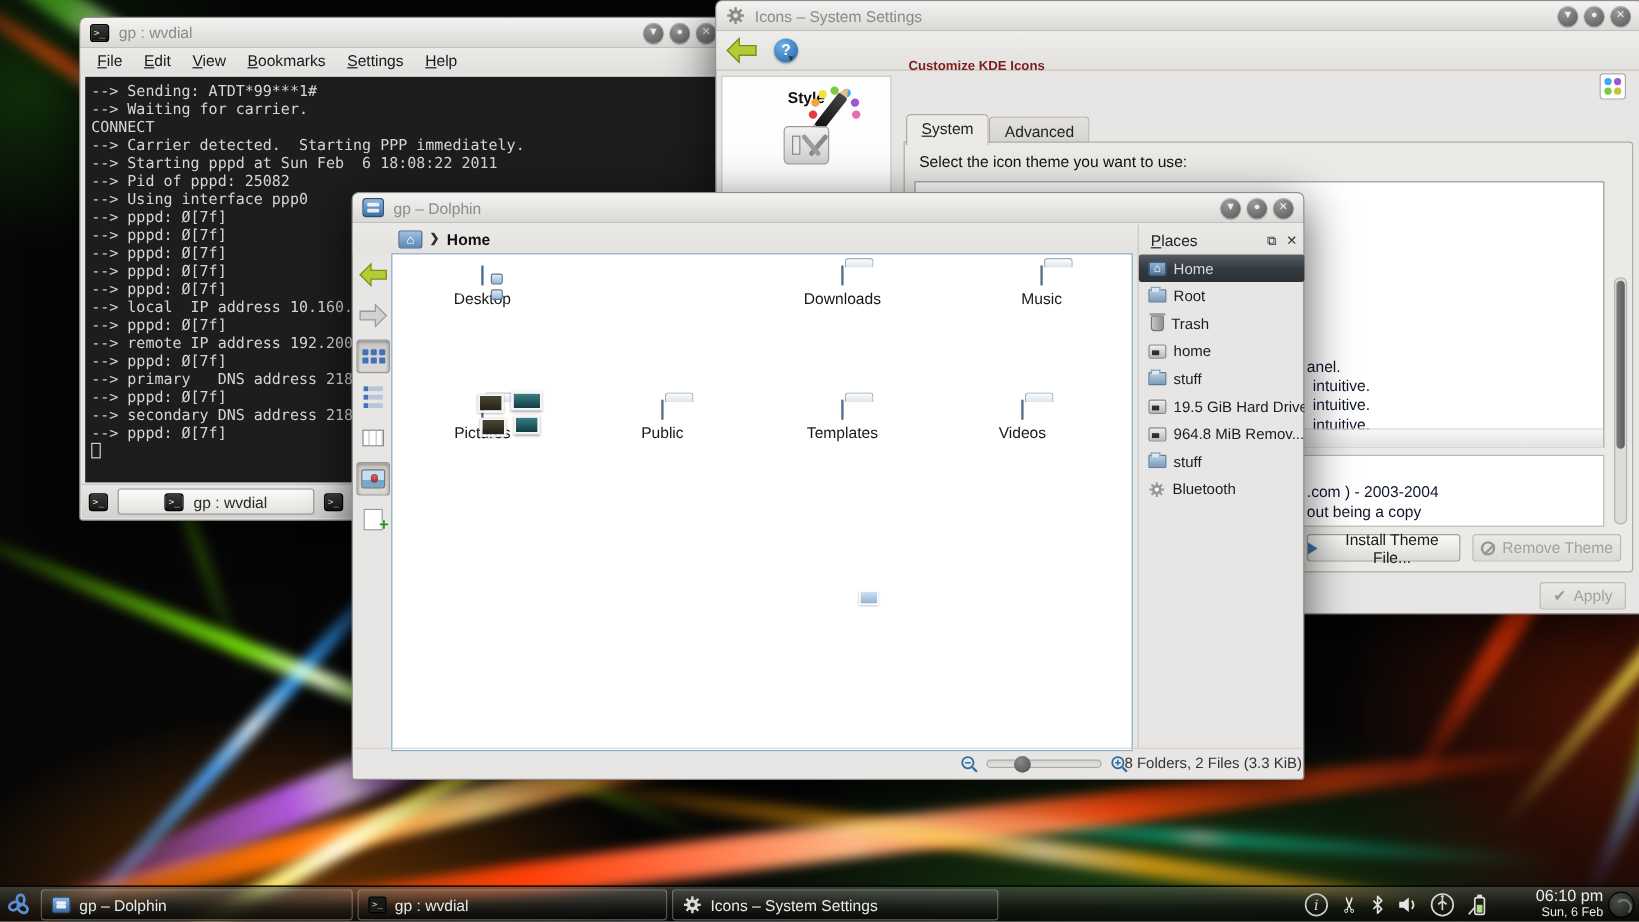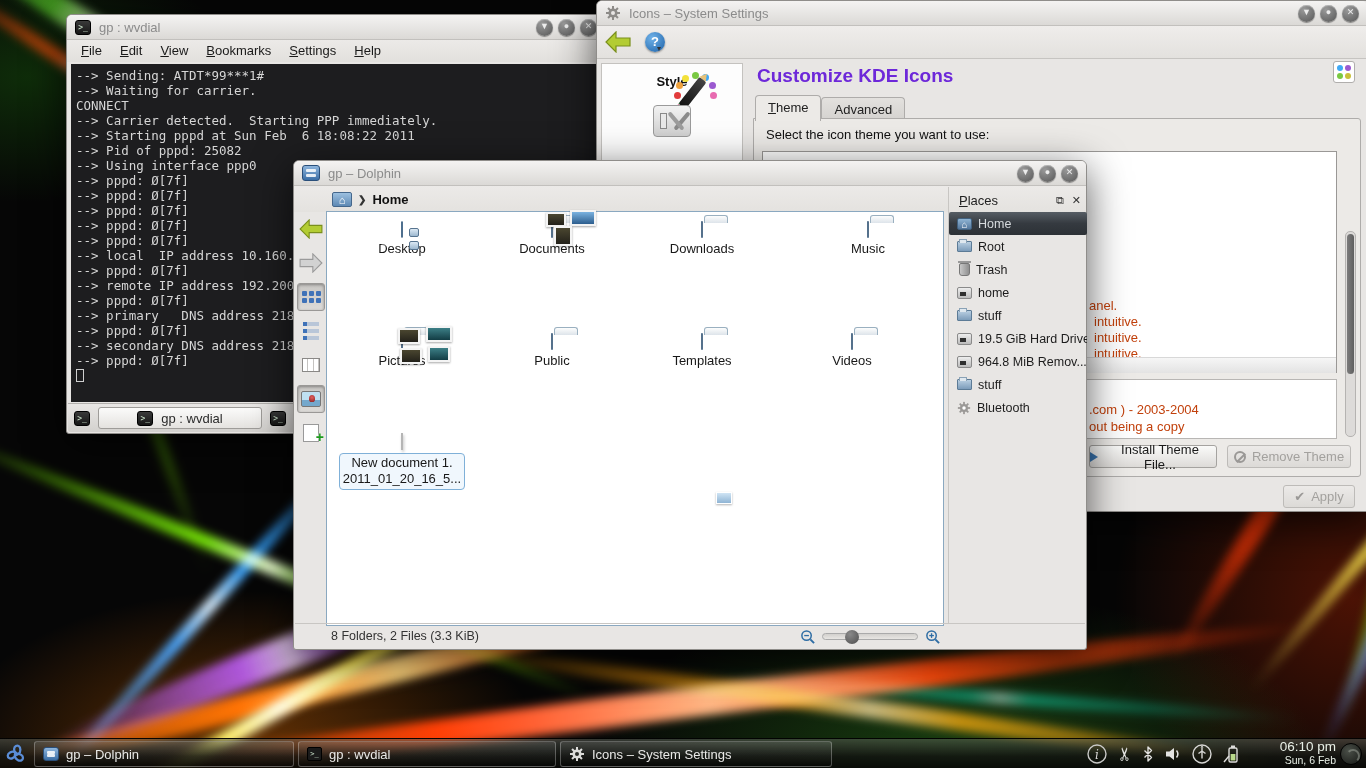--- a/index.html
+++ b/index.html
@@ -101,35 +101,35 @@
                    background:#e77fb0; border-radius:0 0 2px 2px; }
   .style-label { font-weight:bold; font-size:13px; color:#111; margin-top:4px; }
   .hw-icon { position:relative; margin:16px auto 0; width:38px; height:32px;
              background:linear-gradient(#f2f2f2,#cfcfcf); border:1px solid #9a9a9a; border-radius:4px; }
   .hw-icon i { position:absolute; left:6px; top:7px; width:7px; height:16px; background:#e8e8e8;
                border:1px solid #888; }
   .hw-icon b { position:absolute; right:6px; top:4px; width:4px; height:22px; background:#8a8a8a;
                transform:rotate(40deg); border-radius:2px; }
   .hw-icon s { position:absolute; right:12px; top:4px; width:4px; height:22px; background:#9c9c9c;
                transform:rotate(-40deg); border-radius:2px; }
-  #syss .heading { position:absolute; left:160px; top:64px; font-weight:bold; font-size:19px; color:#6d28d9; }
+  #syss .heading { position:absolute; left:160px; top:48px; font-weight:bold; font-size:11px; color:#7f1d1d; }
   .grid-ico { position:absolute; right:12px; top:60px; width:22px; height:22px; background:#fff;
               border:1px solid #b0aeac; border-radius:3px; display:grid; grid-template-columns:1fr 1fr; padding:3px; gap:2px; }
   .grid-ico i { border-radius:50%; }
   #syss .tabs { position:absolute; left:158px; top:94px; display:flex; align-items:flex-end; }
   .tab { font-size:13px; padding:4px 12px; border:1px solid #aeacaa; border-bottom:none;
          border-radius:4px 4px 0 0; background:linear-gradient(#e3e1de,#d4d2cf); color:#222; }
   .tab.active { background:#eceae7; padding-bottom:6px; position:relative; z-index:2; }
   .tab.active::first-letter { text-decoration:underline; }
   #syss .panel { position:absolute; left:156px; top:117px; right:6px; bottom:34px;
                  border:1px solid #aeacaa; background:#eceae7; border-radius:0 3px 3px 3px; }
   #syss .select-text { position:absolute; left:169px; top:126px; font-size:13px; color:#111; }
   .theme-list { position:absolute; left:165px; top:150px; width:575px; height:222px;
                 background:#fff; border:1px solid #9a9896; }
-  .frag { position:absolute; font-size:13px; color:#c2410c; white-space:nowrap; }
+  .frag { position:absolute; font-size:13px; color:#0f172a; white-space:nowrap; }
   .sel-row { position:absolute; left:166px; top:356px; width:573px; height:16px;
              background:linear-gradient(#f6f6f6,#e3e3e3); border-top:1px solid #d8d8d8; }
   .theme-detail { position:absolute; left:165px; top:378px; width:575px; height:60px;
                   background:#fff; border:1px solid #b8b6b4; }
   .vscroll { position:absolute; left:748px; top:230px; width:11px; height:206px;
              background:#dddbd9; border:1px solid #b5b3b1; border-radius:5px; }
   .vscroll i { position:absolute; left:1px; right:1px; top:2px; height:140px; background:linear-gradient(90deg,#7c7c7c,#5f5f5f);
                border-radius:4px; }
   .btn { display:flex; align-items:center; gap:6px; justify-content:center; font-size:13px;
          background:linear-gradient(#fafaf9,#dddbd8); border:1px solid #a5a3a0; border-radius:3px; color:#1a1a1a; }
@@ -226,21 +226,21 @@
              border-radius:2px; color:#fff; font-size:10px; line-height:11px; text-align:center; flex:0 0 auto; }
   .pi-trash { width:11px; height:13px; background:linear-gradient(90deg,#c8c8c8,#8f8f8f); border:1px solid #777;
               border-radius:2px 2px 3px 3px; position:relative; margin-left:2px; flex:0 0 auto; }
   .pi-trash::before { content:""; position:absolute; left:-2px; top:-3px; width:13px; height:2px; background:#999; }
   .pi-drive { width:15px; height:12px; background:linear-gradient(#eee,#bbb); border:1px solid #8a8a8a;
               border-radius:2px; position:relative; flex:0 0 auto; }
   .pi-drive::after { content:""; position:absolute; left:2px; bottom:2px; width:6px; height:4px; background:#2f2f2f; }
   .pi-gear { flex:0 0 auto; }
   #dolphin .statusbar { position:absolute; left:1px; right:1px; bottom:1px; height:25px;
                         border-top:1px solid #c8c6c3; display:flex; align-items:center;
-                        font-size:12.5px; color:#333; border-radius:0 0 2px 2px; }
+                        font-size:12.5px; color:#333; border-radius:0 0 2px 2px;justify-content:flex-end; }
   .status-text { margin-left:36px; }
   .zoomctl { position:absolute; left:505px; display:flex; align-items:center; gap:7px; }
   .ztrack { width:96px; height:7px; background:linear-gradient(#d2d0cd,#e8e6e3); border:1px solid #aaa;
             border-radius:4px; position:relative; }
   .zknob { position:absolute; left:22px; top:-4px; width:14px; height:14px; border-radius:50%;
            background:radial-gradient(circle at 35% 30%,#8a8a8a,#4d4d4d); }
 
   
   #taskbar { position:absolute; left:0; right:0; bottom:0; height:30px;
              background:linear-gradient(rgba(90,95,86,.55),rgba(18,20,16,.88) 60%,rgba(8,9,7,.92));
@@ -388,21 +388,21 @@
         </div>
     </div>
     <div class="heading">Customize KDE Icons</div>
     <span class="grid-ico">
       <i style="background:#3fa9f5;"></i>
         <i style="background:#9b59d0;"></i>
       <i style="background:#7ac943;"></i>
         <i style="background:#c9c13a;"></i>
     </span>
     <div class="tabs">
-      <span class="tab active">Theme</span>
+      <span class="tab active">System</span>
       <span class="tab">Advanced</span>
     </div>
     <div class="panel"></div>
     <div class="select-text">Select the icon theme you want to use:</div>
     <div class="theme-list"></div>
     <span class="frag" style="left:492px;top:297px;">anel.</span>
     <span class="frag" style="left:497px;top:313px;">intuitive.</span>
     <span class="frag" style="left:497px;top:329px;">intuitive.</span>
     <span class="frag" style="left:497px;top:345px;">intuitive.</span>
     <div class="sel-row"></div>
@@ -484,28 +484,20 @@
         <span class="vm-split"></span>
       </span>
     </div>
 
     <div class="view">
 
       <div class="cell" style="left:10px;top:10px;">
         <span class="desk-icon"><i class="sq1"></i><i class="sq2"></i><s></s></span>
         <div class="lbl">Desktop</div>
       </div>
-      <div class="cell" style="left:160px;top:10px;">
-        <span class="folder">
-          <i class="thumb dark" style="left:-6px;top:-10px;width:20px;height:15px;"></i>
-          <i class="thumb blue" style="left:18px;top:-12px;width:26px;height:16px;"></i>
-          <i class="thumb dark" style="left:2px;top:4px;width:18px;height:20px;"></i>
-        </span>
-        <div class="lbl">Documents</div>
-      </div>
       <div class="cell" style="left:310px;top:10px;">
         <span class="folder"></span>
         <div class="lbl">Downloads</div>
       </div>
       <div class="cell" style="left:476px;top:10px;">
         <span class="folder"></span>
         <div class="lbl">Music</div>
       </div>
 
       <div class="cell" style="left:10px;top:122px;">
@@ -523,29 +515,20 @@
       </div>
       <div class="cell" style="left:310px;top:122px;">
         <span class="folder"></span>
         <div class="lbl">Templates</div>
       </div>
       <div class="cell" style="left:460px;top:122px;">
         <span class="folder"></span>
         <div class="lbl">Videos</div>
       </div>
 
-      <div class="cell" style="left:10px;top:222px;">
-        <span class="doc-page"></span>
-        <div class="lbl">
-          <span class="sel-label">
-            <span>New document 1.</span><br>
-            <span>2011_01_20_16_5...</span>
-          </span>
-        </div>
-      </div>
       <span class="ghost-icon"></span>
     </div>
 
     <div class="places">
       <div class="places-head">
         <span class="ph-label">Places</span>
         <span class="ph-btn">⧉</span>
         <span class="ph-btn">✕</span>
       </div>
       <div class="place-item selected">

